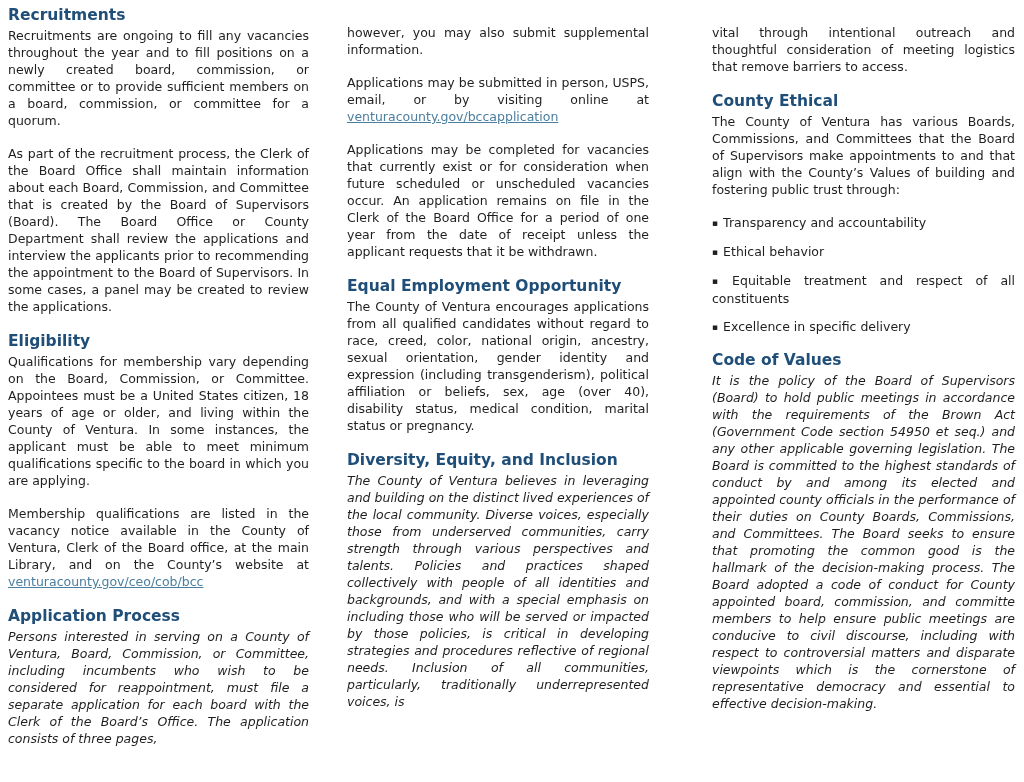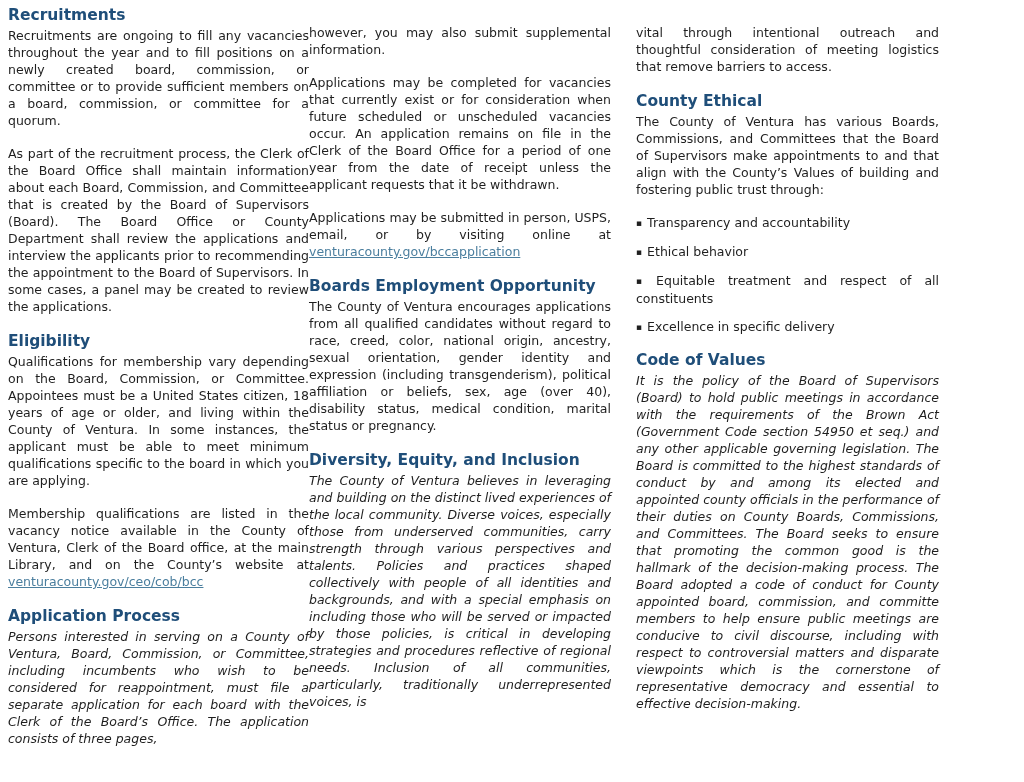--- a/index.html
+++ b/index.html
@@ -7,21 +7,21 @@
     padding: 0;
     background: #ffffff;
   }
   .page {
     position: relative;
     width: 1024px;
     height: 782px;
     box-sizing: border-box;
     padding: 5px 9px 0 8px;
     display: flex;
-    justify-content: flex-start;
+    justify-content: space-between;
     overflow: hidden;
     font-family: "DejaVu Sans", "Liberation Sans", sans-serif;
     font-size: 12.5px;
     line-height: 17px;
     color: #1f1f1f;
     background: #ffffff;
   }
   .col {
     box-sizing: border-box;
     text-align: justify;
@@ -77,24 +77,24 @@
     <div class="doc-heading">Eligibility</div>
     <p class="doc-para">Qualifications for membership vary depending on the Board, Commission, or Committee. Appointees must be a United States citizen, 18 years of age or older, and living within the County of Ventura. In some instances, the applicant must be able to meet minimum qualifications specific to the board in which you are applying.</p>
     <p class="doc-para"><span>Membership qualifications are listed in the vacancy notice available in the County of Ventura, Clerk of the Board office, at the main Library, and on the County’s website at </span><a class="doc-link">venturacounty.gov/ceo/cob/bcc</a></p>
 
     <div class="doc-heading">Application Process</div>
     <p class="doc-para">Persons interested in serving on a County of Ventura, Board, Commission, or Committee, including incumbents who wish to be considered for reappointment, must file a separate application for each board with the Clerk of the Board’s Office. The application consists of three pages,</p>
   </div>
 
   <div class="col col-middle">
     <p class="doc-para">however, you may also submit supplemental information.</p>
+    <p class="doc-para"><span>Applications may be submitted in person, USPS, email, or by visiting online at </span><a class="doc-link">venturacounty.gov/bccapplication</a></p>
     <p class="doc-para">Applications may be completed for vacancies that currently exist or for consideration when future scheduled or unscheduled vacancies occur.  An application remains on file in the Clerk of the Board Office for a period of one year from the date of receipt unless the applicant requests that it be withdrawn.</p>
-    <p class="doc-para"><span>Applications may be submitted in person, USPS, email, or by visiting online at </span><a class="doc-link">venturacounty.gov/bccapplication</a></p>
 
-    <div class="doc-heading">Boards Employment Opportunity</div>
+    <div class="doc-heading">Equal Employment Opportunity</div>
     <p class="doc-para">The County of Ventura encourages applications from all qualified candidates without regard to race, creed, color, national origin, ancestry, sexual orientation, gender identity and expression (including transgenderism), political affiliation or beliefs, sex, age (over 40), disability status, medical condition, marital status or pregnancy.</p>
 
     <div class="doc-heading">Diversity, Equity, and Inclusion</div>
     <p class="doc-para">The County of Ventura believes in leveraging and building on the distinct lived experiences of the local community. Diverse voices, especially those from underserved communities, carry strength through various perspectives and talents. Policies and practices shaped collectively with people of all identities and backgrounds, and with a special emphasis on including those who will be served or impacted by those policies, is critical in developing strategies and procedures reflective of regional needs. Inclusion of all communities, particularly, traditionally underrepresented voices, is</p>
   </div>
 
   <div class="col col-right">
     <p class="doc-para">vital through intentional outreach and thoughtful  consideration  of meeting logistics that remove barriers to access.</p>
 
     <div class="doc-heading">County Ethical</div>

